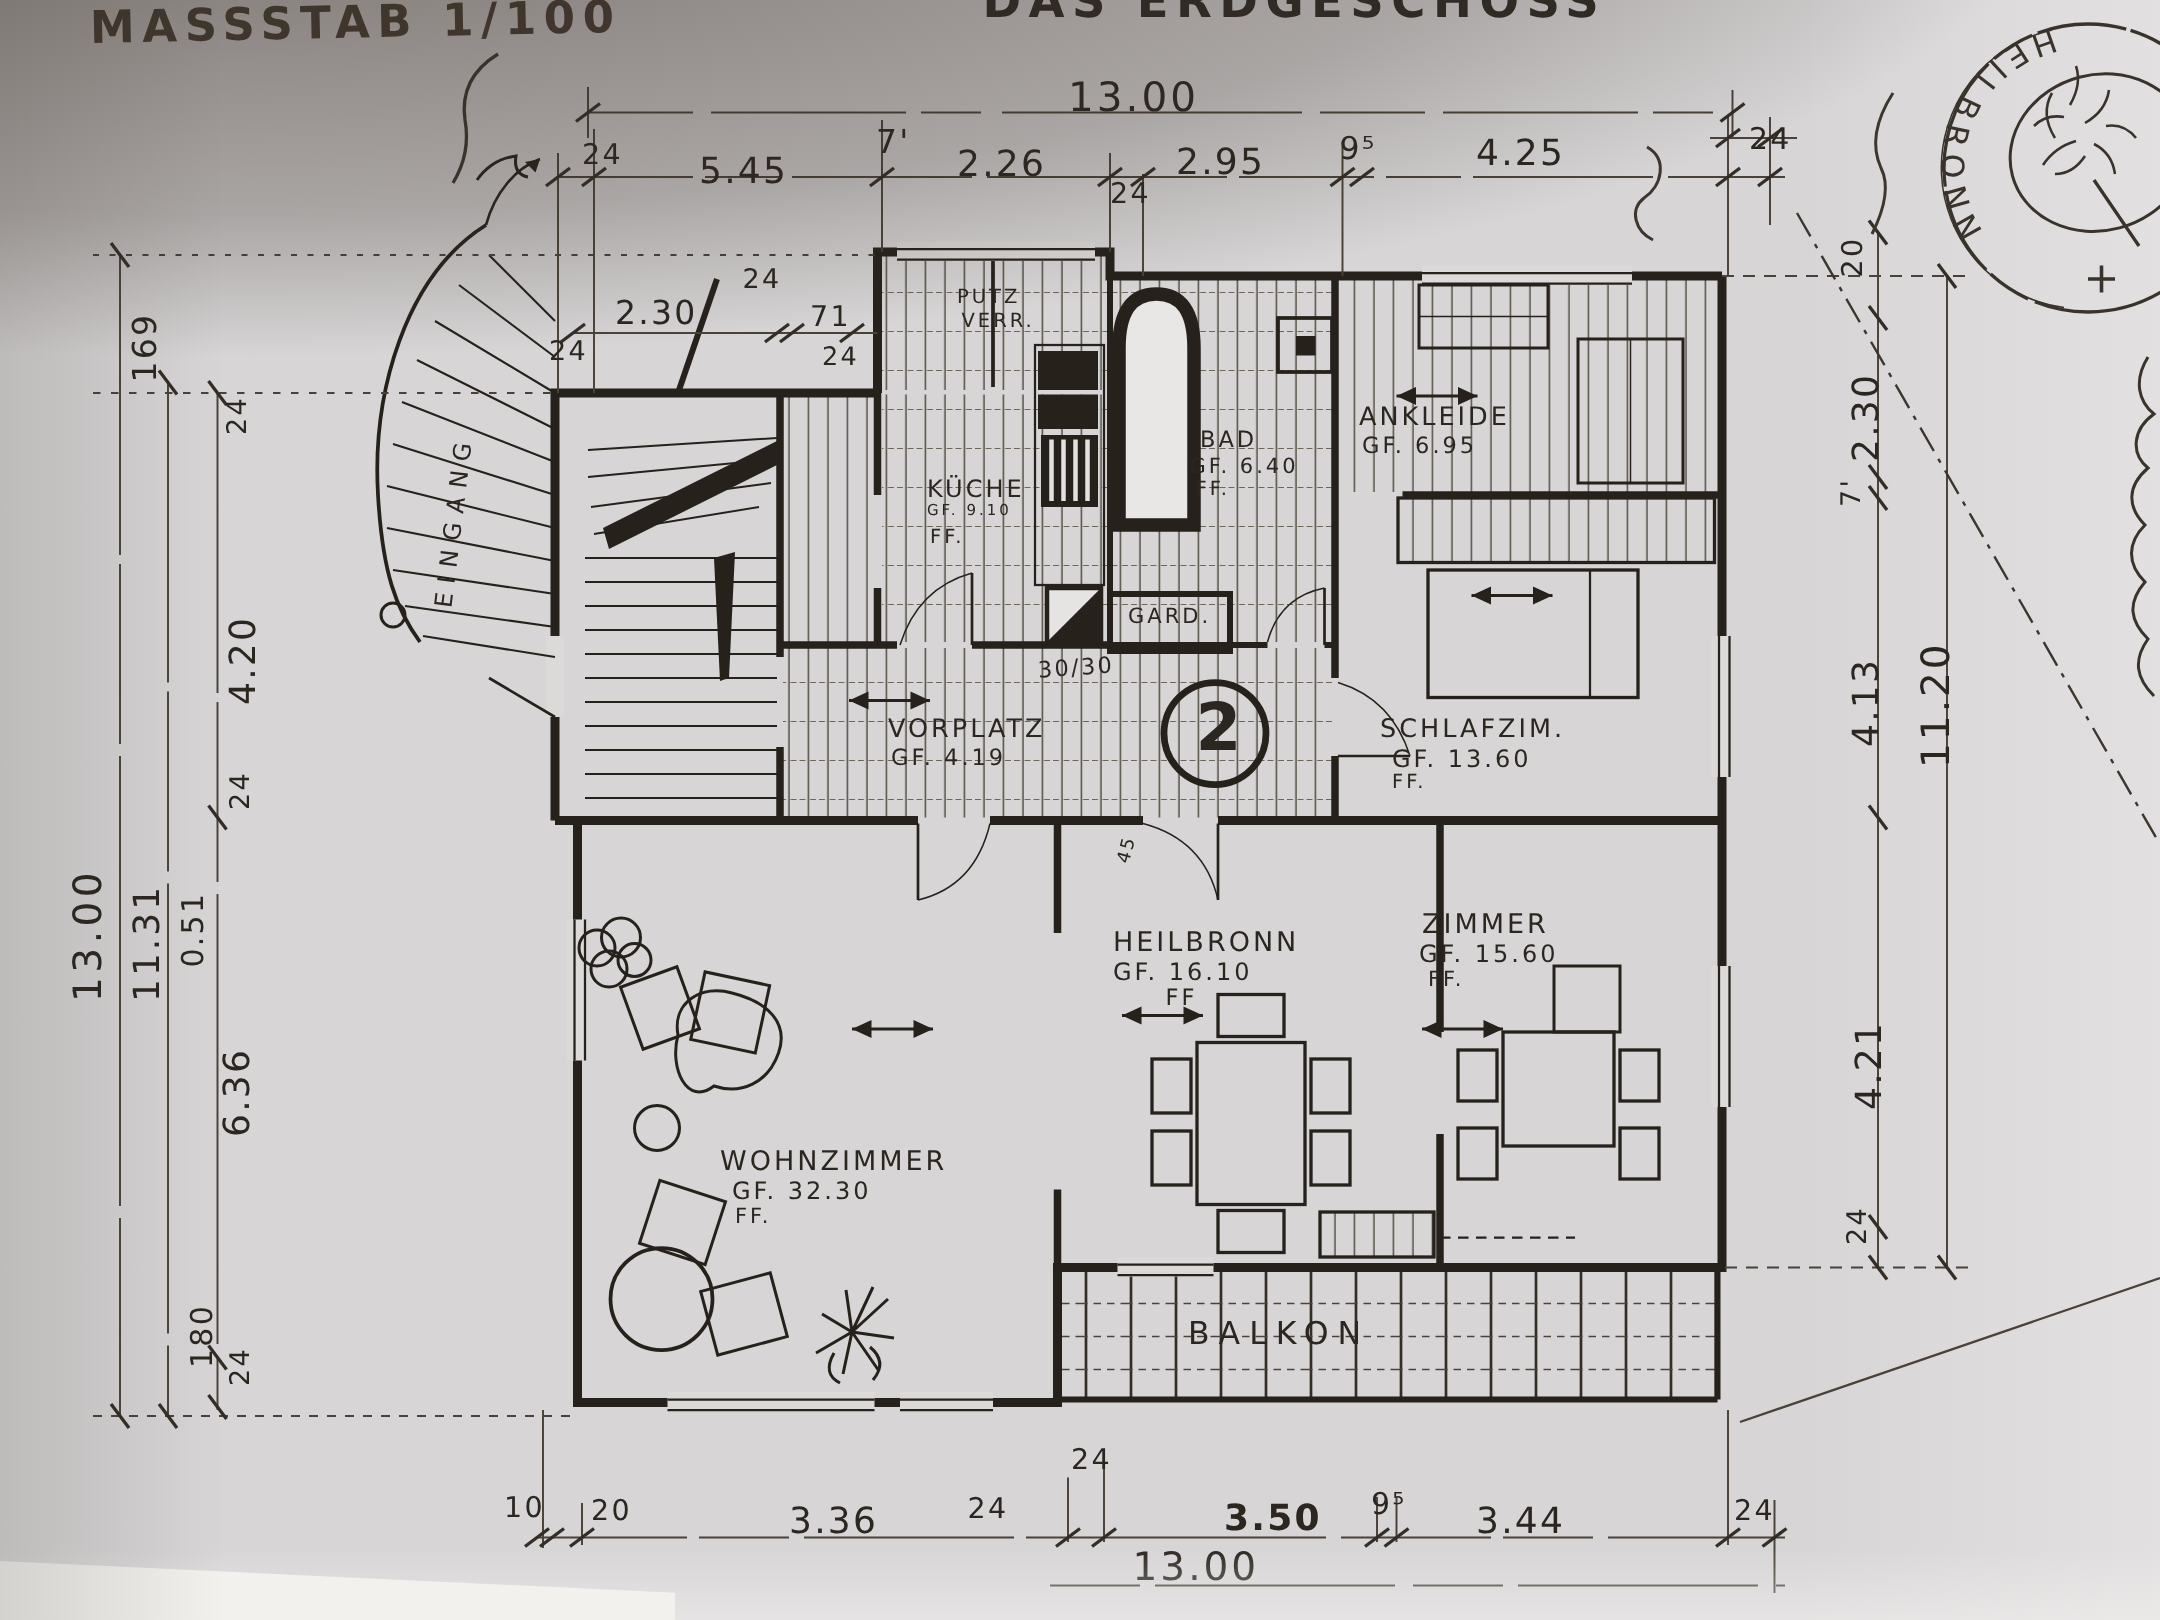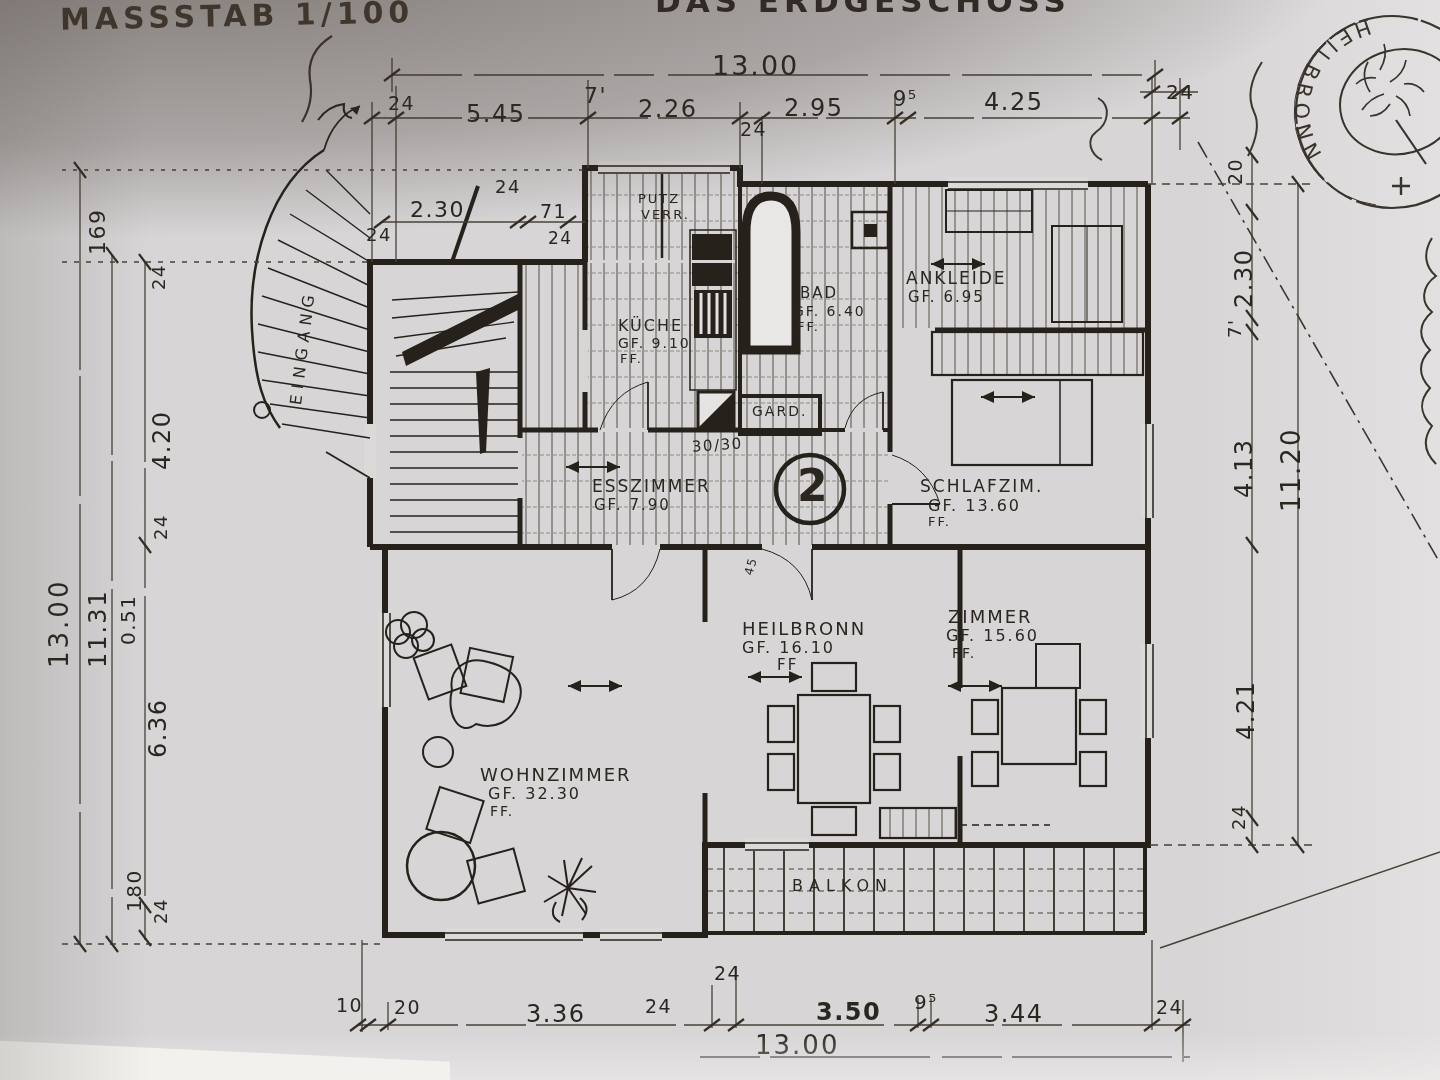--- a/index.html
+++ b/index.html
@@ -371,53 +371,53 @@
   <div class="lbl" style="left:816px;top:1000px;font-size:24px;font-weight:bold;">3.50</div>
   <div class="lbl" style="left:914px;top:992px;font-size:20px;">9⁵</div>
   <div class="lbl" style="left:984px;top:1002px;font-size:24px;">3.44</div>
   <div class="lbl" style="left:1156px;top:998px;font-size:19px;">24</div>
   <div class="lbl" style="left:755px;top:1032px;font-size:26px;letter-spacing:2px;">13.00</div>
 
   <div class="lbl room" style="left:638px;top:192px;font-size:13px;">PUTZ</div>
   <div class="lbl room" style="left:641px;top:208px;font-size:13px;">VERR.</div>
 
   <div class="lbl room" style="left:618px;top:318px;font-size:16px;">KÜCHE</div>
-  <div class="lbl room" style="left:618px;top:336px;font-size:14px;">GF. 9.10</div>
+  <div class="lbl room" style="left:618px;top:336px;font-size:10px;">GF. 9.10</div>
   <div class="lbl room" style="left:620px;top:352px;font-size:13px;">FF.</div>
 
   <div class="lbl room" style="left:800px;top:286px;font-size:15px;">BAD</div>
   <div class="lbl room" style="left:793px;top:304px;font-size:14px;">GF. 6.40</div>
   <div class="lbl room" style="left:797px;top:320px;font-size:13px;">FF.</div>
 
   <div class="lbl room" style="left:906px;top:270px;font-size:17px;">ANKLEIDE</div>
   <div class="lbl room" style="left:908px;top:290px;font-size:15px;">GF. 6.95</div>
 
   <div class="lbl room" style="left:752px;top:404px;font-size:14px;">GARD.</div>
   <div class="lbl" style="left:692px;top:438px;font-size:15px;transform:rotate(-4deg);">30/30</div>
 
-  <div class="lbl room" style="left:592px;top:478px;font-size:17px;">ESSZIMMER</div>
-  <div class="lbl room" style="left:594px;top:498px;font-size:15px;">GF. 7.90</div>
+  <div class="lbl room" style="left:592px;top:478px;font-size:17px;">VORPLATZ</div>
+  <div class="lbl room" style="left:594px;top:498px;font-size:15px;">GF. 4.19</div>
 
   <div class="lbl room" style="left:920px;top:478px;font-size:17px;">SCHLAFZIM.</div>
   <div class="lbl room" style="left:928px;top:498px;font-size:16px;">GF. 13.60</div>
   <div class="lbl room" style="left:928px;top:515px;font-size:13px;">FF.</div>
 
   <div class="lbl room" style="left:742px;top:620px;font-size:18px;">HEILBRONN</div>
   <div class="lbl room" style="left:742px;top:640px;font-size:16px;">GF. 16.10</div>
   <div class="lbl room" style="left:745px;top:658px;font-size:15px;margin-left:32px;">FF</div>
 
   <div class="lbl room" style="left:948px;top:608px;font-size:18px;">ZIMMER</div>
   <div class="lbl room" style="left:946px;top:628px;font-size:16px;">GF. 15.60</div>
   <div class="lbl room" style="left:952px;top:646px;font-size:14px;">FF.</div>
 
   <div class="lbl room" style="left:480px;top:766px;font-size:18px;text-align:center;">WOHNZIMMER</div>
   <div class="lbl room" style="left:488px;top:786px;font-size:16px;">GF. 32.30</div>
   <div class="lbl room" style="left:490px;top:804px;font-size:14px;">FF.</div>
 
-  <div class="lbl room" style="left:792px;top:878px;font-size:16px;letter-spacing:6px;">BALKON</div>
+  <div class="lbl room" style="left:792px;top:878px;font-size:21px;letter-spacing:6px;">BALKON</div>
 
   <div class="lbl room" style="left:288px;top:404px;font-size:16px;letter-spacing:6px;transform-origin:0 0;transform:rotate(-83deg);">EINGANG</div>
 
   <div class="lbl circle-num" style="left:797px;top:463px;font-size:44px;">2</div>
 
   <div class="shade-right"></div>
   <div class="shade-top"></div>
   <div class="shade-left"></div>
   <div class="bottom-light"></div>
   <div class="paper-edge"></div>

